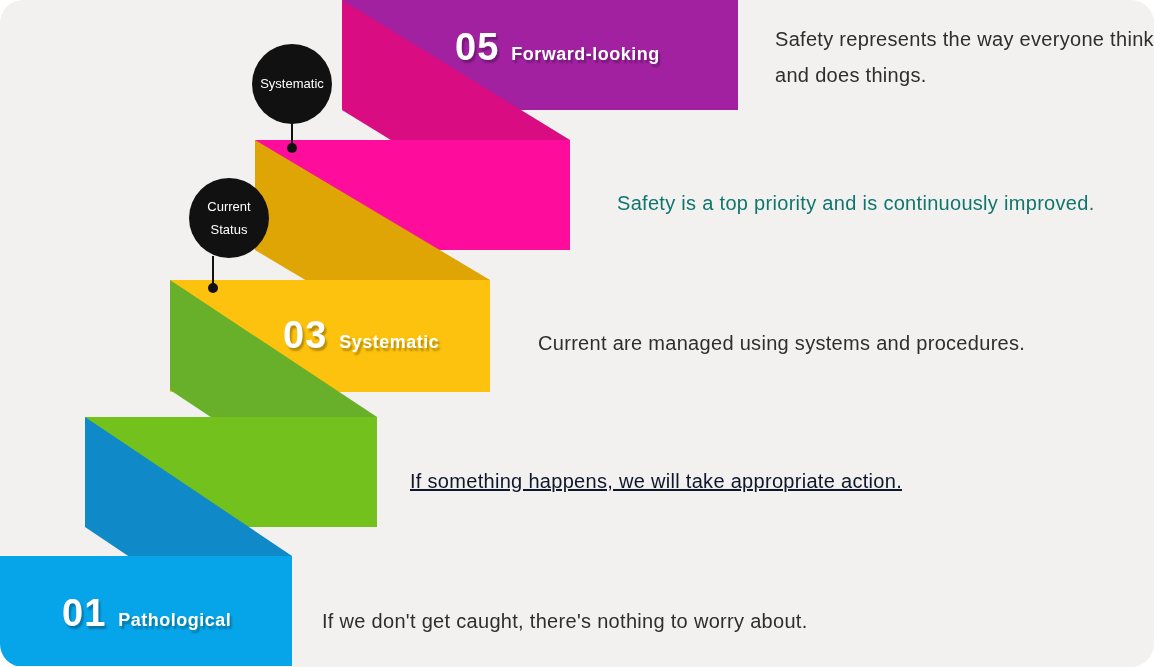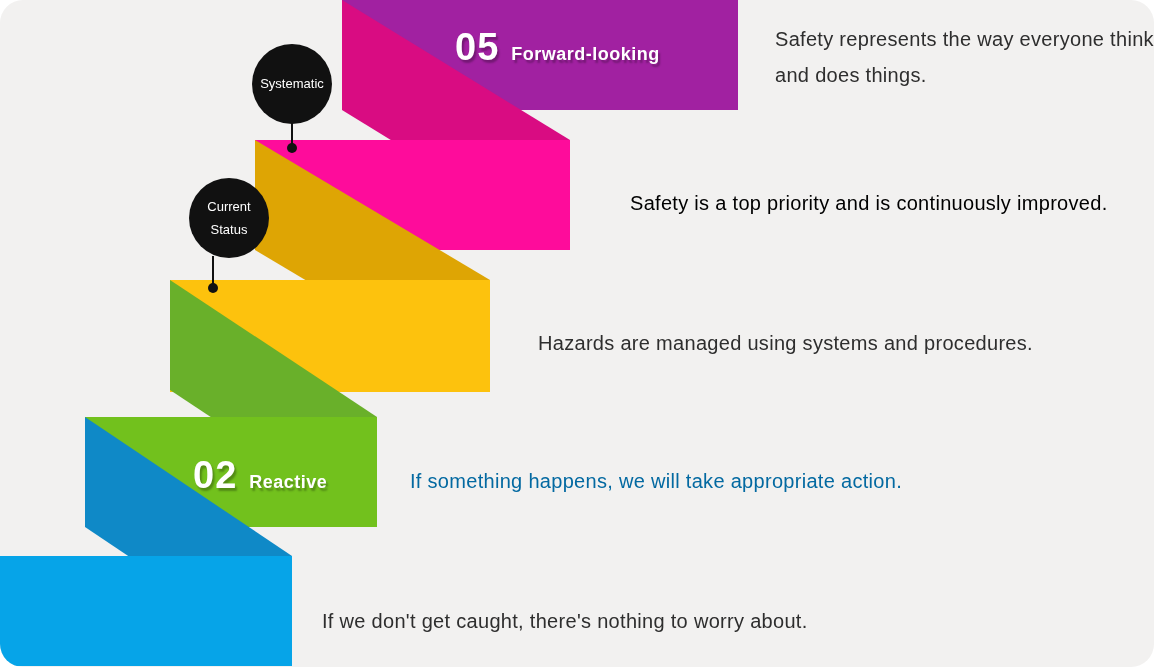--- a/index.html
+++ b/index.html
@@ -72,36 +72,40 @@
   <div class="band b3" style="background-color: rgb(253, 194, 13);"></div>
   <div class="fold f2" style="background-color: rgb(105, 176, 42);"></div>
   <div class="band b2" style="background-color: rgb(114, 193, 29);"></div>
   <div class="fold f1" style="background-color: rgb(15, 137, 199);"></div>
   <div class="band b1" style="background-color: rgb(6, 164, 232);"></div>
 
   <div class="label l5">
     <span class="num">05</span>
     <span class="nm">Forward-looking</span>
   </div>
-  <div class="label l2">
-    <span class="num">02</span>
-    <span class="nm">Reactive</span>
+  <div class="label l3">
+    <span class="num">03</span>
+    <span class="nm">Systematic</span>
+  </div>
+  <div class="label l1">
+    <span class="num">01</span>
+    <span class="nm">Pathological</span>
   </div>
 
   <div class="desc d5" style="color: rgb(46, 46, 46);">
     <div>Safety represents the way everyone thinks</div>
     <div>and does things.</div>
   </div>
-  <div class="desc d4" style="color: #000000; margin-left: 13px;">
+  <div class="desc d4" style="color: #0f766e;">
     <div>Safety is a top priority and is continuously improved.</div>
   </div>
   <div class="desc d3" style="color: rgb(46, 46, 46);">
-    <div>Hazards are managed using systems and procedures.</div>
+    <div>Current are managed using systems and procedures.</div>
   </div>
-  <div class="desc d2" style="color: #0369a1;">
+  <div class="desc d2" style="color: #0f172a; text-decoration: underline;">
     <div>If something happens, we will take appropriate action.</div>
   </div>
   <div class="desc d1" style="color: rgb(46, 46, 46); text-align: center;">
     <div>If we don't get caught, there's nothing to worry about.</div>
   </div>
 
   <div class="mline ml-obj" style="background-color: rgb(17, 17, 17);"></div>
   <div class="mdot md-obj" style="background-color: rgb(17, 17, 17);"></div>
   <div class="mcircle mc-obj" style="background-color: rgb(17, 17, 17);">
     <span>Systematic</span>

